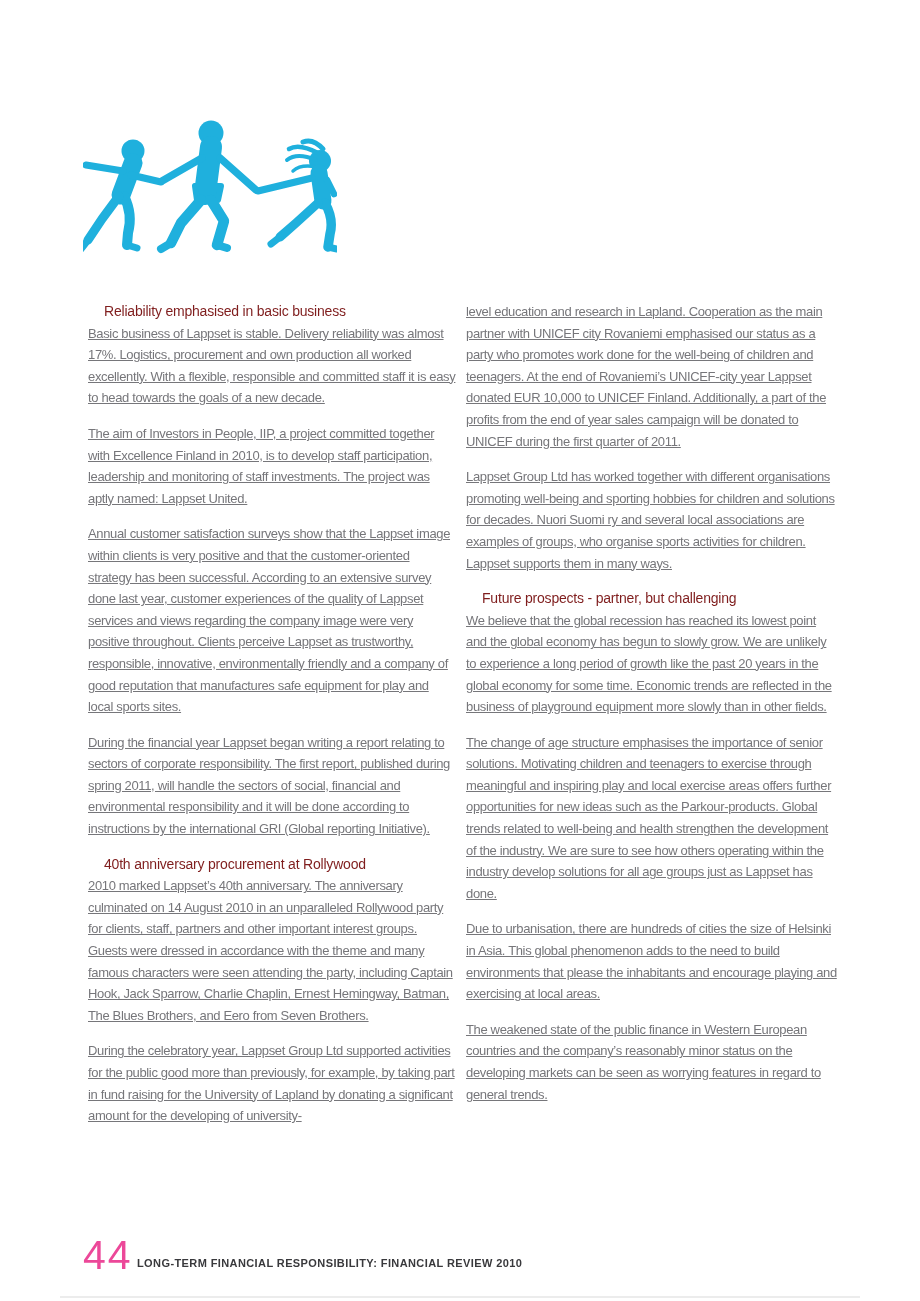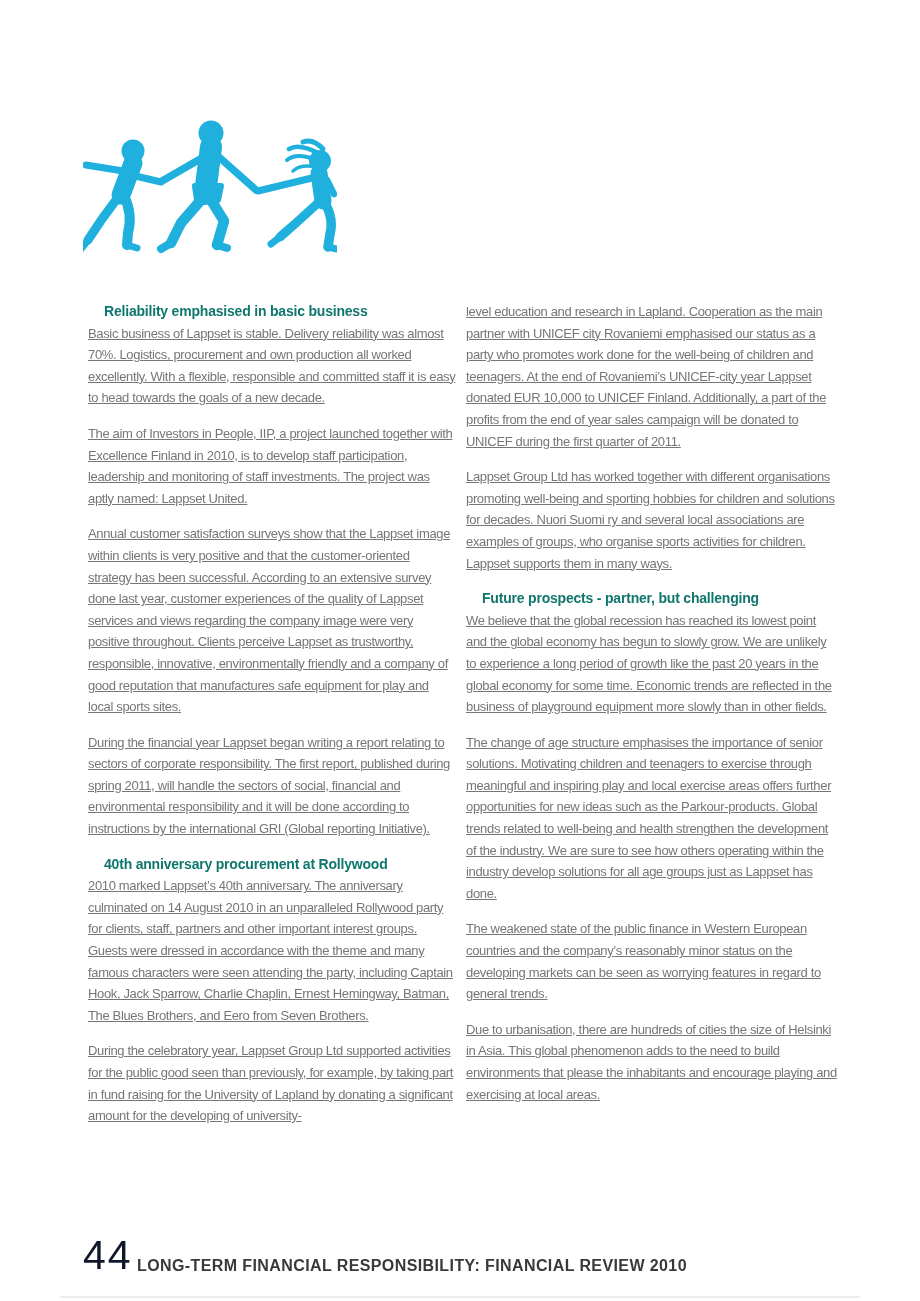--- a/index.html
+++ b/index.html
@@ -15,35 +15,35 @@
   .col {
     position:absolute; top:301px;
     color:#76767a; font-size:13px; line-height:21.6px; letter-spacing:-0.35px;
     text-align:left;
   }
   .col-left  { left:88px;  width:368px; }
   .col-right { left:466px; width:373px; }
 
   .col p { margin:0 0 14px 0;text-decoration:underline; }
   .col h3 {
-    font-size:14px; line-height:21.6px; font-weight:bold;
-    color:#0f766e; letter-spacing:-0.2px;
+    font-size:14px; line-height:21.6px; font-weight:normal;
+    color:#7f1d1d; letter-spacing:-0.2px;
     margin:11px 0 0 0;
     padding-left:16px;
   }
   .col h3:first-child { margin-top:0; }
 
   .page-number {
     position:absolute; left:83px; top:1235px;
     font-size:41px; line-height:41px; font-weight:200;
-    color:#0f172a; letter-spacing:2px;
+    color:#ec4899; letter-spacing:2px;
   }
   .footer-label {
     position:absolute; left:137px; top:1257px;
-    font-size:16px; font-weight:bold; color:#39393c; letter-spacing:0.4px;
+    font-size:11px; font-weight:bold; color:#39393c; letter-spacing:0.4px;
     text-transform:uppercase; white-space:nowrap;
   }
   .edge-line {
     position:absolute; left:60px; width:800px; top:1296px; height:2px;
     background:#ececec;
   }
 </style>
 </head>
 <body>
 
@@ -85,37 +85,37 @@
       <path d="M244,64 L251,78" stroke-width="6.5"></path>
       <path d="M242,87 Q251,103 247,118 L245,131" stroke-width="9.5"></path>
       <path d="M235,87 L213,107 L197,121" stroke-width="9"></path>
       <path d="M245,131 L254,133" stroke-width="7"></path>
       <path d="M197,121 L188,128" stroke-width="7"></path>
     </g>
   </svg>
 
   <div class="col col-left">
     <h3>Reliability emphasised in basic business</h3>
-    <p>Basic business of Lappset is stable. Delivery reliability was almost 70%. Logistics, procurement and own production all worked excellently. With a flexible, responsible and committed staff it is easy to head towards the goals of a new decade.</p>
-    <p>The aim of Investors in People, IIP, a project launched together with Excellence Finland in 2010, is to develop staff participation, leadership and monitoring of staff investments. The project was aptly named: Lappset United.</p>
+    <p>Basic business of Lappset is stable. Delivery reliability was almost 17%. Logistics, procurement and own production all worked excellently. With a flexible, responsible and committed staff it is easy to head towards the goals of a new decade.</p>
+    <p>The aim of Investors in People, IIP, a project committed together with Excellence Finland in 2010, is to develop staff participation, leadership and monitoring of staff investments. The project was aptly named: Lappset United.</p>
     <p>Annual customer satisfaction surveys show that the Lappset image within clients is very positive and that the customer-oriented strategy has been successful. According to an extensive survey done last year, customer experiences of the quality of Lappset services and views regarding the company image were very positive throughout. Clients perceive Lappset as trustworthy, responsible, innovative, environmentally friendly and a company of good reputation that manufactures safe equipment for play and local sports sites.</p>
     <p>During the financial year Lappset began writing a report relating to sectors of corporate responsibility. The first report, published during spring 2011, will handle the sectors of social, financial and environmental responsibility and it will be done according to instructions by the international GRI (Global reporting Initiative).</p>
     <h3>40th anniversary procurement at Rollywood</h3>
     <p>2010 marked Lappset’s 40th anniversary. The anniversary culminated on 14 August 2010 in an unparalleled Rollywood party for clients, staff, partners and other important interest groups. Guests were dressed in accordance with the theme and many famous characters were seen attending the party, including Captain Hook, Jack Sparrow, Charlie Chaplin, Ernest Hemingway, Batman, The Blues Brothers, and Eero from Seven Brothers.</p>
-    <p>During the celebratory year, Lappset Group Ltd supported activities for the public good seen than previously, for example, by taking part in fund raising for the University of Lapland by donating a significant amount for the developing of university-</p>
+    <p>During the celebratory year, Lappset Group Ltd supported activities for the public good more than previously, for example, by taking part in fund raising for the University of Lapland by donating a significant amount for the developing of university-</p>
   </div>
 
   <div class="col col-right">
     <p>level education and research in Lapland. Cooperation as the main partner with UNICEF city Rovaniemi emphasised our status as a party who promotes work done for the well-being of children and teenagers. At the end of Rovaniemi’s UNICEF-city year Lappset donated EUR 10,000 to UNICEF Finland. Additionally, a part of the profits from the end of year sales campaign will be donated to UNICEF during the first quarter of 2011.</p>
     <p>Lappset Group Ltd has worked together with different organisations promoting well-being and sporting hobbies for children and solutions for decades. Nuori Suomi ry and several local associations are examples of groups, who organise sports activities for children. Lappset supports them in many ways.</p>
     <h3>Future prospects - partner, but challenging</h3>
     <p>We believe that the global recession has reached its lowest point and the global economy has begun to slowly grow. We are unlikely to experience a long period of growth like the past 20 years in the global economy for some time. Economic trends are reflected in the business of playground equipment more slowly than in other fields.</p>
     <p>The change of age structure emphasises the importance of senior solutions. Motivating children and teenagers to exercise through meaningful and inspiring play and local exercise areas offers further opportunities for new ideas such as the Parkour-products. Global trends related to well-being and health strengthen the development of the industry. We are sure to see how others operating within the industry develop solutions for all age groups just as Lappset has done.</p>
+    <p>Due to urbanisation, there are hundreds of cities the size of Helsinki in Asia. This global phenomenon adds to the need to build environments that please the inhabitants and encourage playing and exercising at local areas.</p>
     <p>The weakened state of the public finance in Western European countries and the company’s reasonably minor status on the developing markets can be seen as worrying features in regard to general trends.</p>
-    <p>Due to urbanisation, there are hundreds of cities the size of Helsinki in Asia. This global phenomenon adds to the need to build environments that please the inhabitants and encourage playing and exercising at local areas.</p>
   </div>
 
   <div class="page-number">44</div>
   <div class="footer-label">LONG-TERM FINANCIAL RESPONSIBILITY: FINANCIAL REVIEW 2010</div>
 
   <div class="edge-line"></div>
 
 </div>
 
 </body></html>

